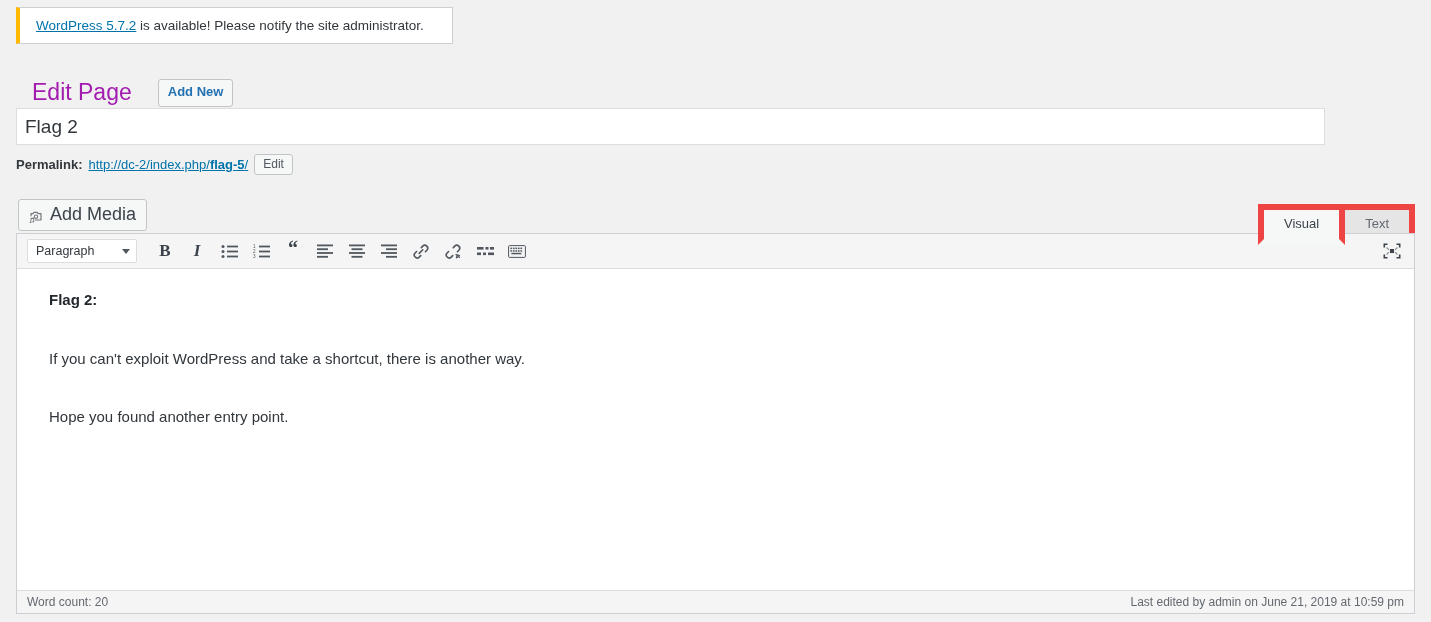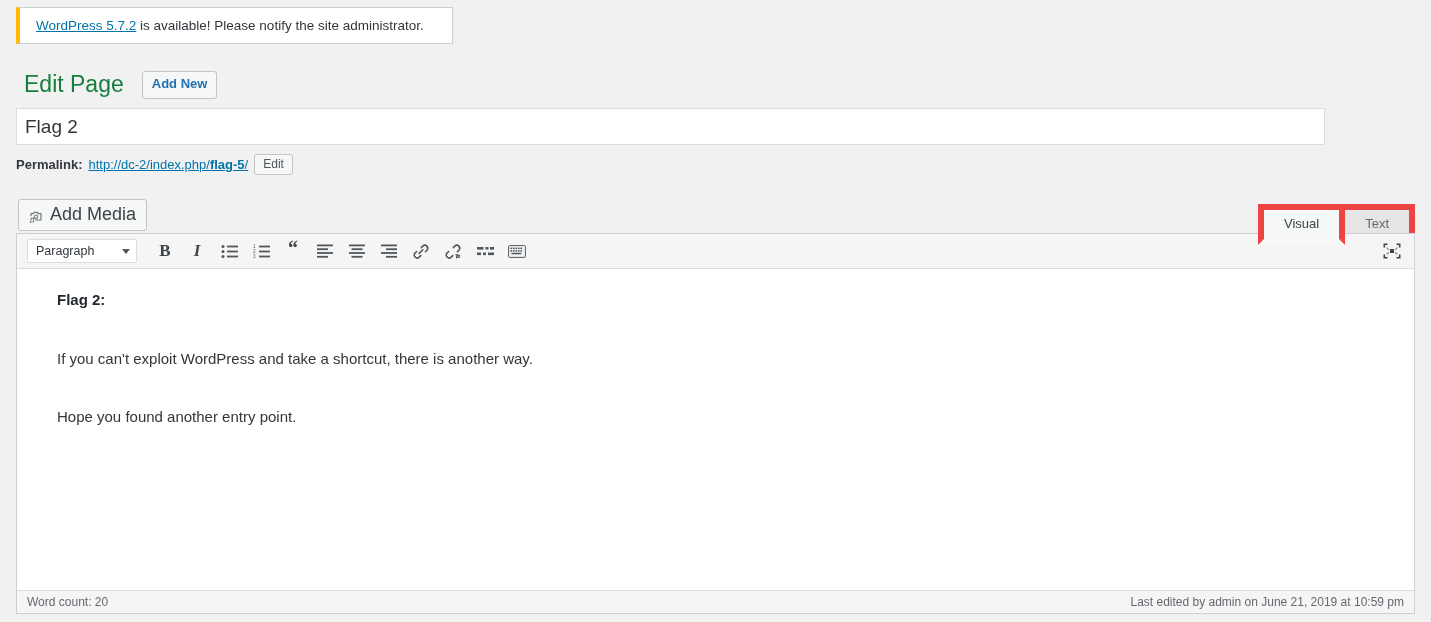--- a/index.html
+++ b/index.html
@@ -26,22 +26,22 @@
   .notice a {
     color: #0073aa; text-decoration: underline;
   }
 
   
   .heading-row {
     position: absolute; left: 16px; top: 62px;
     display: flex; align-items: center; gap: 10px;
   }
   .page-title {
-    font-size: 23px; font-weight: normal; color: #15803d;
-    margin: 8px; line-height: 1.3;
+    font-size: 23px; font-weight: normal; color: #a21caf;
+    margin: 16px; line-height: 1.3;
   }
   .add-new-btn {
     display: inline-block;
     background: #f6f7f7;
     border: 1px solid #c3c4c7;
     border-radius: 3px;
     color: #2271b1;
     font-size: 13px; font-weight: bold;
     padding: 3px 9px 4px;
     line-height: 1.4;
@@ -171,21 +171,21 @@
   .fullscreen-btn {
     position: absolute; right: 8px; top: 4px;
     width: 28px; height: 26px;
     display: flex; align-items: center; justify-content: center;
     cursor: pointer;
   }
 
   .editor-body {
     flex: 1;
     background: #ffffff;
-    padding: 20px 40px;
+    padding: 20px 32px;
     overflow: hidden;
   }
   .editor-body h3 {
     margin: 0 0 0 0;
     font-size: 15px; font-weight: bold; color: #23282d;
     line-height: 1.5;
   }
   .editor-body p {
     margin: 36px 0 0 0;
     font-size: 15px; color: #32373c;

